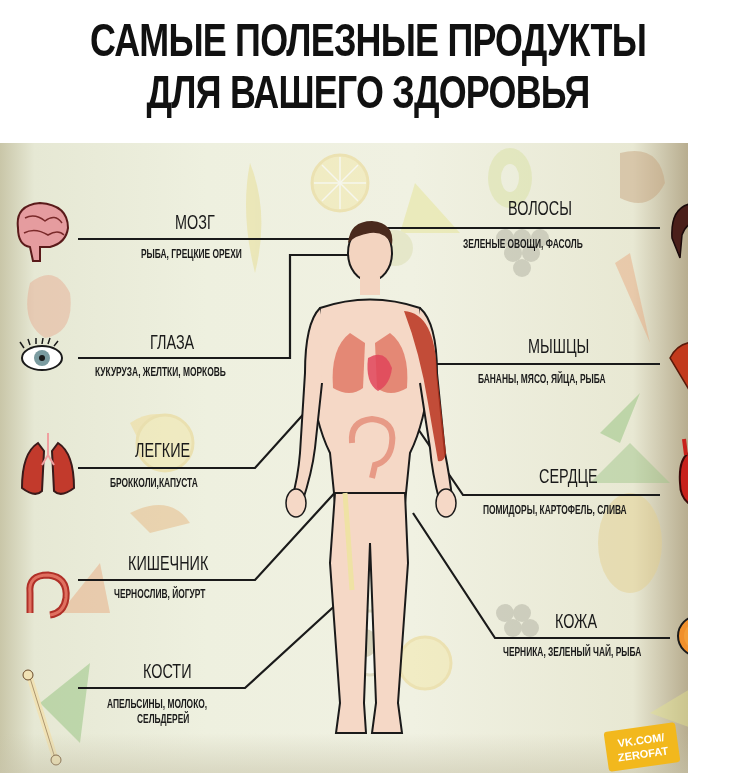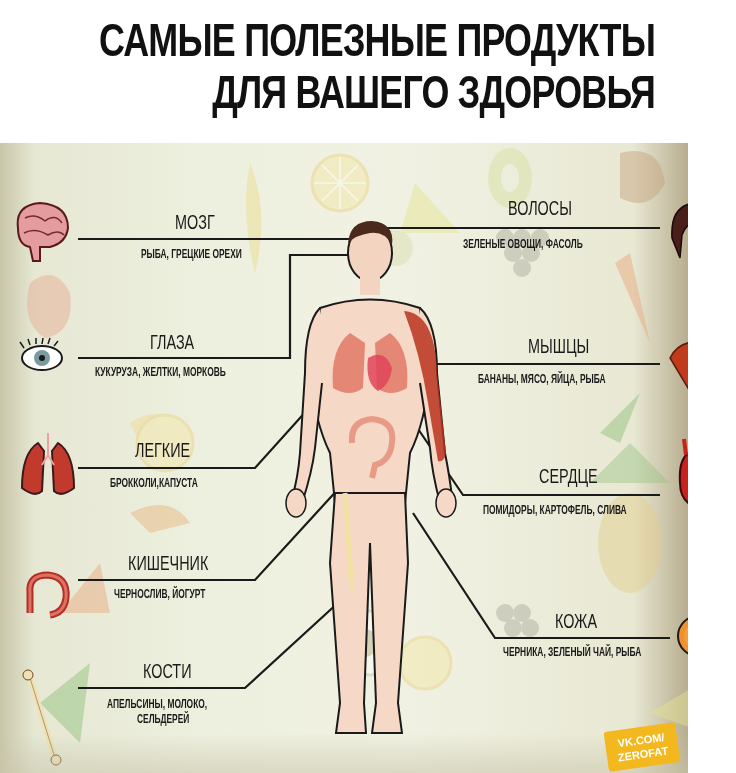--- a/index.html
+++ b/index.html
@@ -1,17 +1,17 @@
 <!DOCTYPE html>
 <html><head>
 <meta charset="utf-8">
 <style>
   html,body{margin:0;padding:0;}
   body{width:736px;height:773px;background:#ffffff;overflow:hidden;position:relative;font-family:"Liberation Sans",sans-serif;}
-  .title{position:absolute;left:0;top:0;width:736px;height:143px;background:#fff;text-align:right;}
+  .title{position:absolute;left:0;top:0;width:736px;height:143px;background:#fff;text-align:center;}
   .title-line{display:block;font-family:"Liberation Sans",sans-serif;font-weight:bold;color:#111;font-size:46px;line-height:52px;letter-spacing:-1px;transform:scaleX(0.78);transform-origin:center;white-space:nowrap;}
   .title-line.l1{margin-top:14px;}
   .panel{position:absolute;left:0;top:143px;width:688px;height:630px;background:linear-gradient(90deg,#c9c6a8 0%,#e6e8d4 5%,#eef0df 30%,#f0f1e2 60%,#e8e8d3 92%,#b8ad8f 100%);overflow:hidden;}
   .panel-bottom-shade{position:absolute;left:0;bottom:0;width:736px;height:40px;background:linear-gradient(180deg,rgba(230,232,210,0) 0%,rgba(200,196,170,0.55) 100%);}
   svg.bg{position:absolute;left:0;top:0;}
   .label{position:absolute;font-family:"Liberation Sans",sans-serif;color:#1a1a1a;white-space:nowrap;transform-origin:left top;}
   .organ{font-size:20px;font-weight:normal;transform:scaleX(0.72);letter-spacing:0px;}
   .food{font-size:12px;font-weight:bold;transform:scaleX(0.7);letter-spacing:0px;}
   .watermark{position:absolute;right:10px;bottom:6px;width:72px;height:40px;background:#f2b81d;transform:rotate(-8deg);border-radius:3px;}
   .watermark span{display:block;text-align:center;color:#fff;font-weight:bold;font-size:11px;line-height:14px;padding-top:6px;}

